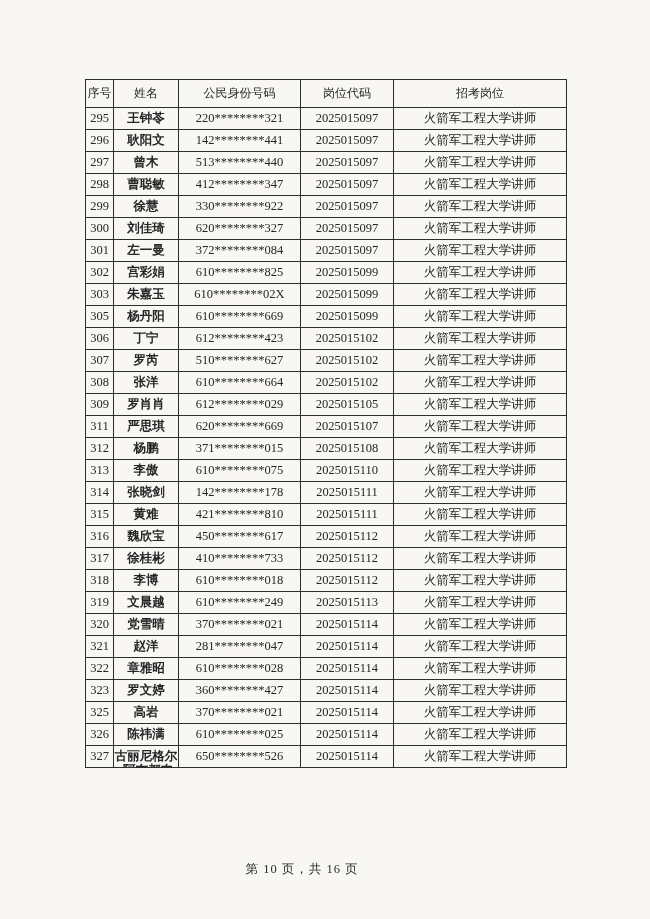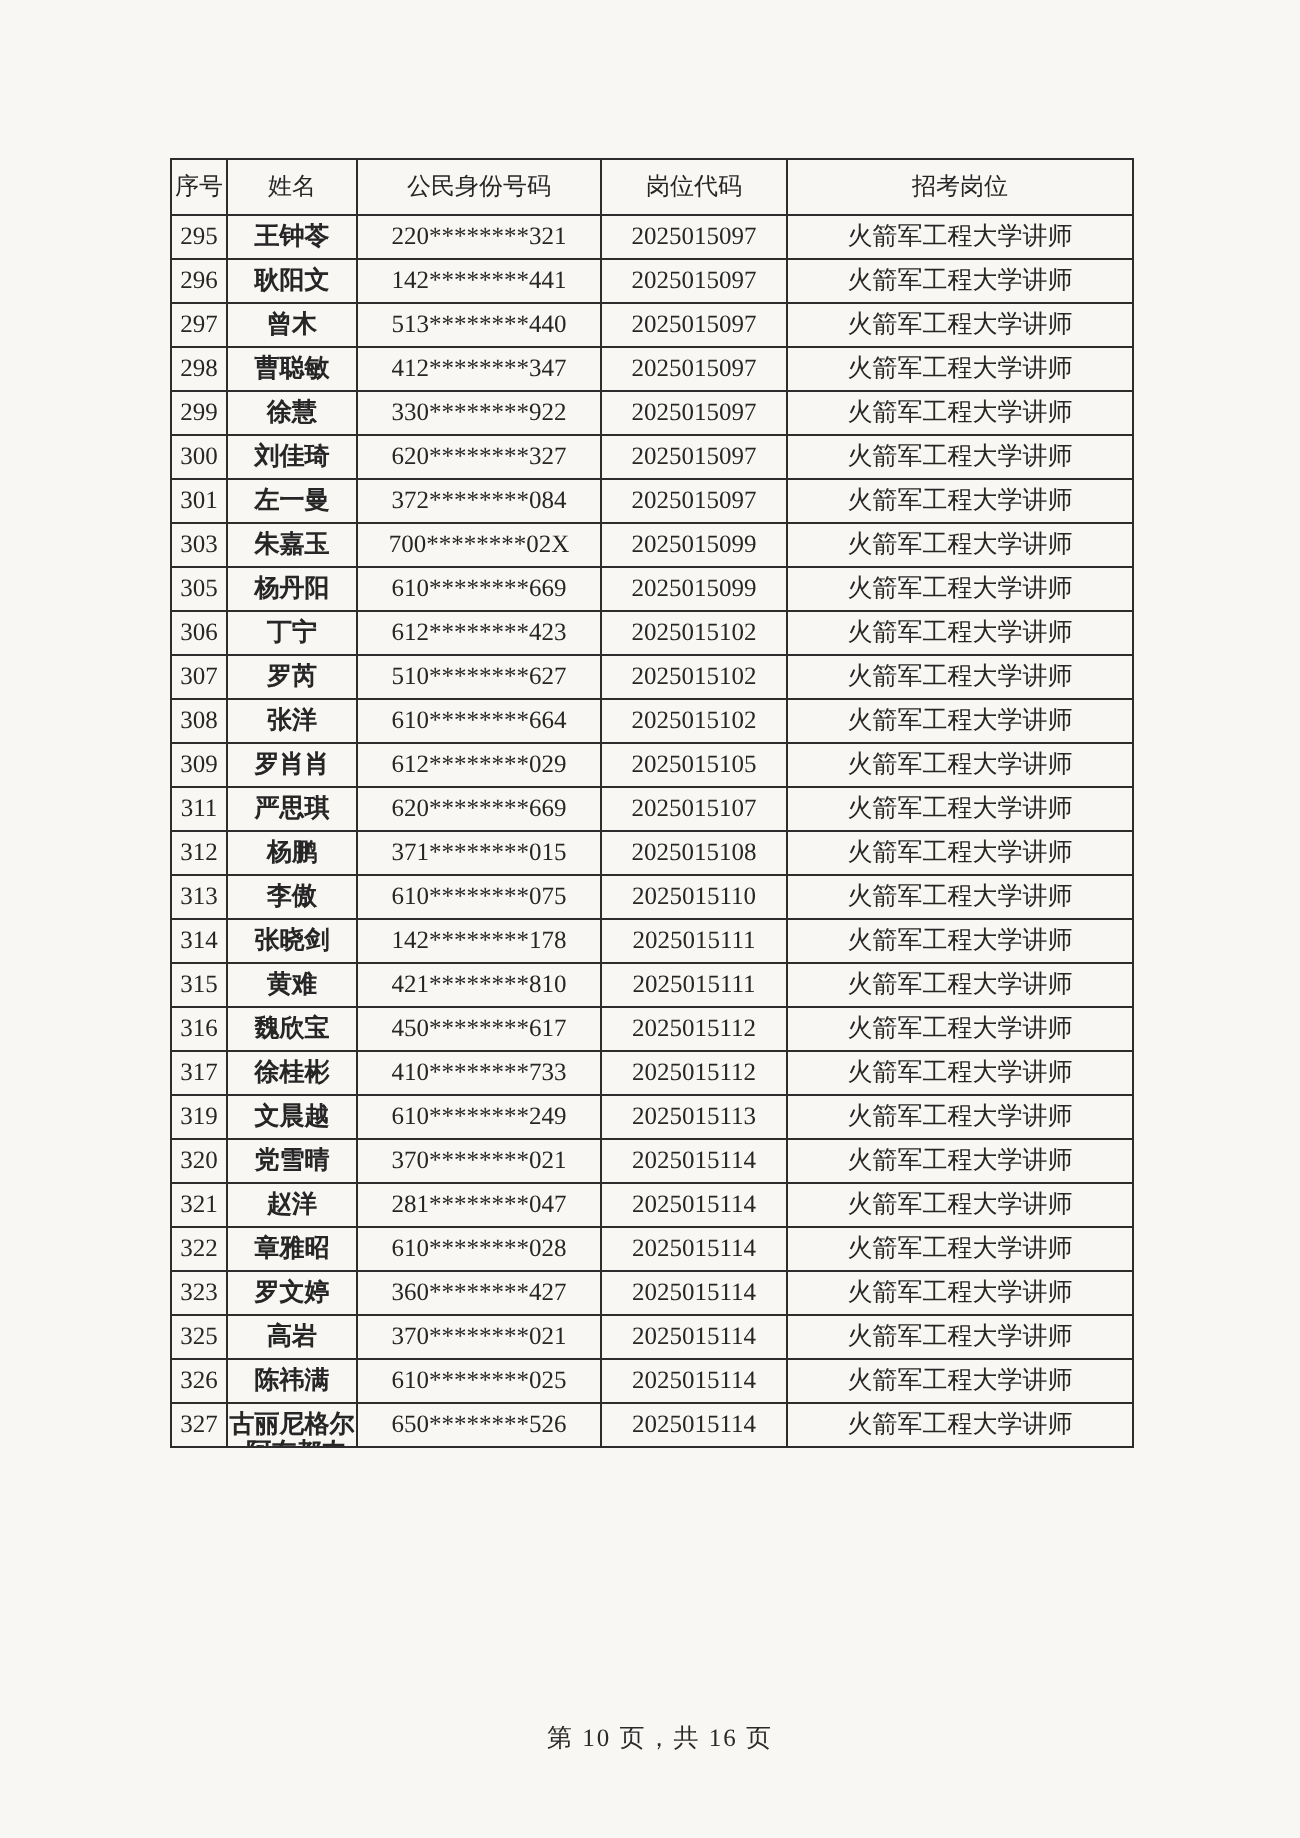--- a/index.html
+++ b/index.html
@@ -61,21 +61,20 @@
   }
   .footer {
     position: absolute;
     left: 0;
     top: 861px;
     width: 604px;
     text-align: center;
     font-size: 12.5px;
     letter-spacing: 1px;
     color: #2a2a2a;
-    padding-left: 28px;
   }
 </style>
 </head>
 <body>
 
 <div class="page">
 
   <table class="roster">
     <colgroup>
       <col style="width:28px">
@@ -218,27 +217,44 @@
           </td>
           <td>
             <div class="cv">2025015097</div>
           </td>
           <td>
             <div class="cv">火箭军工程大学讲师</div>
           </td>
         </tr>
         <tr>
           <td>
+            <div class="cv">302</div>
+          </td>
+          <td class="name-col">
+            <div class="cv">宫彩娟</div>
+          </td>
+          <td>
+            <div class="cv">610********825</div>
+          </td>
+          <td>
+            <div class="cv">2025015099</div>
+          </td>
+          <td>
+            <div class="cv">火箭军工程大学讲师</div>
+          </td>
+        </tr>
+        <tr>
+          <td>
             <div class="cv">303</div>
           </td>
           <td class="name-col">
             <div class="cv">朱嘉玉</div>
           </td>
           <td>
-            <div class="cv">700********02X</div>
+            <div class="cv">610********02X</div>
           </td>
           <td>
             <div class="cv">2025015099</div>
           </td>
           <td>
             <div class="cv">火箭军工程大学讲师</div>
           </td>
         </tr>
         <tr>
           <td>
@@ -429,20 +445,37 @@
         </tr>
         <tr>
           <td>
             <div class="cv">317</div>
           </td>
           <td class="name-col">
             <div class="cv">徐桂彬</div>
           </td>
           <td>
             <div class="cv">410********733</div>
+          </td>
+          <td>
+            <div class="cv">2025015112</div>
+          </td>
+          <td>
+            <div class="cv">火箭军工程大学讲师</div>
+          </td>
+        </tr>
+        <tr>
+          <td>
+            <div class="cv">318</div>
+          </td>
+          <td class="name-col">
+            <div class="cv">李博</div>
+          </td>
+          <td>
+            <div class="cv">610********018</div>
           </td>
           <td>
             <div class="cv">2025015112</div>
           </td>
           <td>
             <div class="cv">火箭军工程大学讲师</div>
           </td>
         </tr>
         <tr>
           <td>

